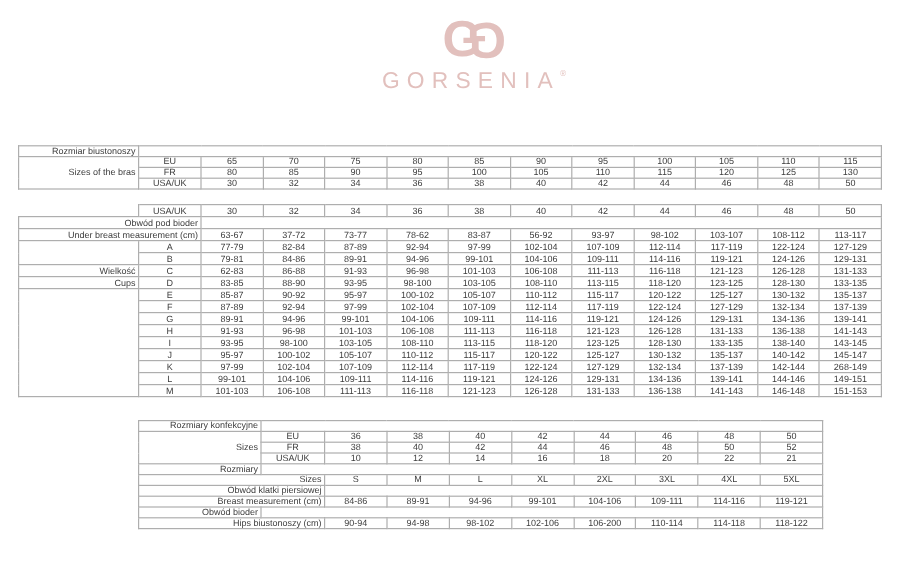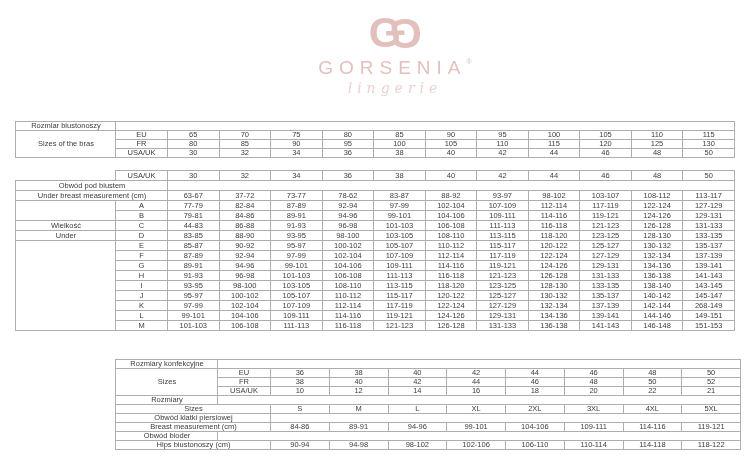--- a/index.html
+++ b/index.html
@@ -14,40 +14,39 @@
   .monogram .g2{transform:rotate(180deg); margin-left:-13px;}
   .brand{margin-top:1px; font-size:19px; font-weight:400; letter-spacing:6px; white-space:nowrap;}
   .brand sup{font-size:7px; letter-spacing:0; vertical-align:10px;}
   .scriptline{margin-top:1px; font-family:"DejaVu Serif", serif; font-style:italic;
               font-size:14px; letter-spacing:5px;}
   
   table{border-collapse:collapse; table-layout:fixed; position:absolute;
         font-size:7.5px; color:#3c3c3c; background:#fff;}
   td{border:1px solid #aeaeae; padding:0 2px; line-height:1; overflow:hidden;
      white-space:nowrap; text-align:center; vertical-align:middle;}
-  td.lab{text-align:center; padding-left:3px;}
+  td.lab{text-align:right; padding-left:3px;}
   td.nob{border-top:none; border-left:none; border-bottom:none;}
   #bra-table{left:15px; top:121px; width:720px;}
   #bra-table td{height:8px;}
   #cup-table{left:15px; top:170px; width:720px;}
   #cup-table td{height:9px;}
-  #clothing-table{left:115px; top:359px; width:626px;}
+  #clothing-table{left:115px; top:350px; width:571px;}
   #clothing-table td{height:8px;}
 </style>
 </head>
 <body>
 
 <div class="canvas">
 
   <div class="logo">
     <div class="monogram" style="color: rgb(226, 192, 189);">
       <span class="g1">G</span><span class="g2">G</span>
     </div>
     <div class="brand" style="color: rgb(226, 192, 189);"><span>GORSENIA</span><sup>®</sup></div>
-    <div class="scriptline" style="color: rgb(233, 210, 208);">lingerie</div>
   </div>
 
   <table id="bra-table">
     <colgroup>
         <col style="width:100px">
         <col style="width:52px">
       </colgroup>
     <tbody>
         <tr>
           <td class="lab">Rozmiar biustonoszy</td>
@@ -114,31 +113,31 @@
           <td>36</td>
           <td>38</td>
           <td>40</td>
           <td>42</td>
           <td>44</td>
           <td>46</td>
           <td>48</td>
           <td>50</td>
         </tr>
         <tr>
-          <td class="lab" colspan="2">Obwód pod biustem</td>
+          <td class="lab" colspan="2">Obwód pod bioder</td>
           <td colspan="11"></td>
         </tr>
         <tr>
           <td class="lab" colspan="2">Under breast measurement (cm)</td>
           <td>63-67</td>
           <td>37-72</td>
           <td>73-77</td>
           <td>78-62</td>
           <td>83-87</td>
-          <td>88-92</td>
+          <td>56-92</td>
           <td>93-97</td>
           <td>98-102</td>
           <td>103-107</td>
           <td>108-112</td>
           <td>113-117</td>
         </tr>
         <tr>
           <td class="lab" rowspan="2"></td>
           <td>A</td>
           <td>77-79</td>
@@ -163,34 +162,34 @@
           <td>104-106</td>
           <td>109-111</td>
           <td>114-116</td>
           <td>119-121</td>
           <td>124-126</td>
           <td>129-131</td>
         </tr>
         <tr>
           <td class="lab">Wielkość</td>
           <td>C</td>
-          <td>44-83</td>
+          <td>62-83</td>
           <td>86-88</td>
           <td>91-93</td>
           <td>96-98</td>
           <td>101-103</td>
           <td>106-108</td>
           <td>111-113</td>
           <td>116-118</td>
           <td>121-123</td>
           <td>126-128</td>
           <td>131-133</td>
         </tr>
         <tr>
-          <td class="lab">Under</td>
+          <td class="lab">Cups</td>
           <td>D</td>
           <td>83-85</td>
           <td>88-90</td>
           <td>93-95</td>
           <td>98-100</td>
           <td>103-105</td>
           <td>108-110</td>
           <td>113-115</td>
           <td>118-120</td>
           <td>123-125</td>
@@ -404,21 +403,21 @@
         <tr>
           <td class="lab">Obwód bioder</td>
           <td colspan="9"></td>
         </tr>
         <tr>
           <td class="lab" colspan="2">Hips biustonoszy (cm)</td>
           <td>90-94</td>
           <td>94-98</td>
           <td>98-102</td>
           <td>102-106</td>
-          <td>106-110</td>
+          <td>106-200</td>
           <td>110-114</td>
           <td>114-118</td>
           <td>118-122</td>
         </tr>
       </tbody>
   </table>
 
 </div>
 
 </body></html>

